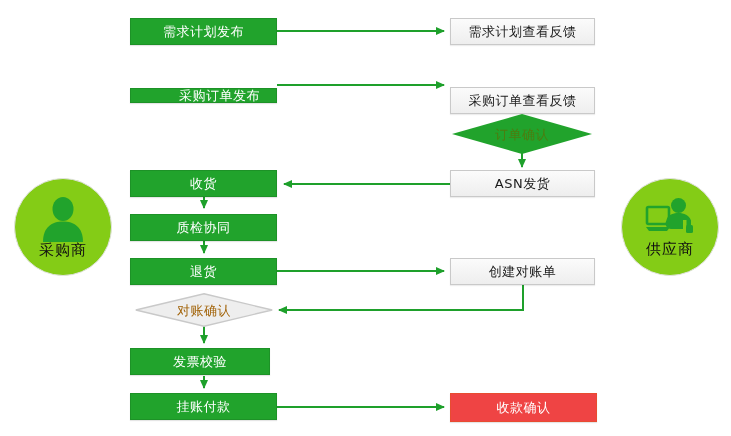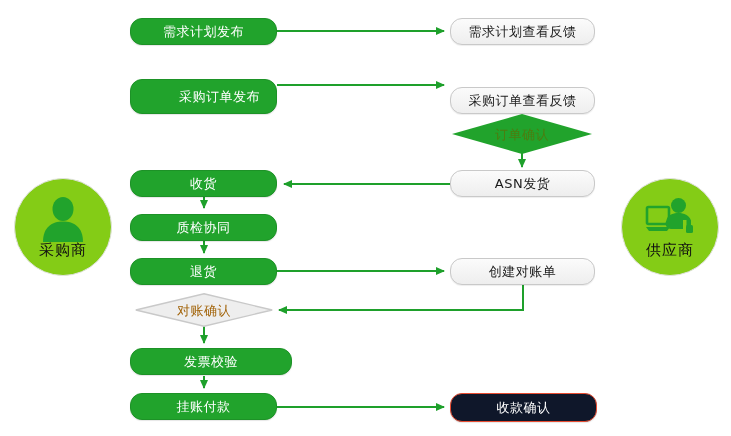--- a/index.html
+++ b/index.html
@@ -21,21 +21,21 @@
     pointer-events:none;
   }
 
   
   .node{
     position:absolute;
     box-sizing:border-box;
     display:flex;
     align-items:center;
     justify-content:center;
-    border-radius:12px;
+    border-radius:0;
     font-size:13px;
     line-height:1;
     letter-spacing:.5px;
     white-space:nowrap;
     user-select:none;
   }
   .node.green{
     background:#21a32c;
     color:#ffffff;
     border:1px solid #1d9227;
@@ -43,21 +43,21 @@
   }
   .node.gray{
     background:#f4f4f4;
     color:#1a1a1a;
     border:1px solid #c9c9c9;
     box-shadow:0 1px 1px rgba(0,0,0,.07);
     background-image:linear-gradient(#fbfbfb,#eeeeee);
     text-align:center;
   }
   .node.red{
-    background:#0f172a;
+    background:#ef4444;
     color:#ffffff;
     border:1px solid #e84c31;
     box-shadow:0 1px 1px rgba(0,0,0,.10);
   }
 
   
   .diamond{
     position:absolute;
     display:flex;
     align-items:center;
@@ -154,21 +154,21 @@
   <div class="actor" style="left:14px;top:178px;">
     <span class="glyph">
       <svg viewBox="0 0 50 46" xmlns="http://www.w3.org/2000/svg">
         <ellipse cx="25" cy="13" rx="10.5" ry="12" fill="#21a32c"></ellipse>
         <path d="M5,46 C5,31 14,25.5 25,25.5 C36,25.5 45,31 45,46 Z" fill="#21a32c"></path>
       </svg>
     </span>
     <span class="aname">采购商</span>
   </div>
 
-  <div class="actor" style="left:621px;top:178px;">
+  <div class="actor" style="left:621px;top:178px;font-family:Liberation Mono, monospace;">
     <span class="glyph">
       <svg viewBox="0 0 50 46" xmlns="http://www.w3.org/2000/svg">
 
         <rect x="2" y="11" width="22" height="17" rx="1.5" fill="none" stroke="#21a32c" stroke-width="2.6"></rect>
         <path d="M1,31 L25,31 L22,35 L4,35 Z" fill="#21a32c"></path>
 
         <circle cx="33.5" cy="9.5" r="7.5" fill="#21a32c"></circle>
 
         <path d="M22,22.5 C24,18.5 28.5,17 33.5,17 C39,17 44,19 46,24.5 L46,30 L41.5,30 L41.5,24 L38,24 L38,33 L26,33 C22.5,33 20.5,30 20.5,27 Z" fill="#21a32c"></path>
         <rect x="41" y="29" width="7" height="8" rx="1.5" fill="#21a32c"></rect>
@@ -178,21 +178,21 @@
   </div>
 
   <div class="node green" style="left:130px;top:18px;width:147px;height:27px;">
     <span>需求计划发布</span>
   </div>
 
   <div class="node gray" style="left:450px;top:18px;width:145px;height:27px;">
     <span>需求计划查看反馈</span>
   </div>
 
-  <div class="node green" style="left:130px;top:79px;width:147px;height:35px;padding-left:32px;">
+  <div class="node green" style="left:130px;top:88px;width:147px;height:15px;padding-left:32px;">
     <span>采购订单发布</span>
   </div>
 
   <div class="node gray" style="left:450px;top:87px;width:145px;height:27px;">
     <span>采购订单查看反馈</span>
   </div>
 
   <div class="diamond green" style="left:452px;top:114px;width:140px;height:40px;">
     <svg class="shape" viewBox="0 0 140 40" preserveAspectRatio="none" xmlns="http://www.w3.org/2000/svg">
       <polygon points="70,0 140,20 70,40 0,20" fill="#21a32c"></polygon>
@@ -220,21 +220,21 @@
     <span>创建对账单</span>
   </div>
 
   <div class="diamond gray" style="left:135px;top:293px;width:138px;height:34px;">
     <svg class="shape" viewBox="0 0 138 34" preserveAspectRatio="none" xmlns="http://www.w3.org/2000/svg">
       <polygon points="69,0.8 137.2,17 69,33.2 0.8,17" fill="#eeeeee" stroke="#c9c9c9" stroke-width="1.4"></polygon>
     </svg>
     <span class="dlabel">对账确认</span>
   </div>
 
-  <div class="node green" style="left:130px;top:348px;width:162px;height:27px;">
+  <div class="node green" style="left:130px;top:348px;width:140px;height:27px;">
     <span>发票校验</span>
   </div>
 
   <div class="node green" style="left:130px;top:393px;width:147px;height:27px;">
     <span>挂账付款</span>
   </div>
 
   <div class="node red" style="left:450px;top:393px;width:147px;height:29px;">
     <span>收款确认</span>
   </div>

